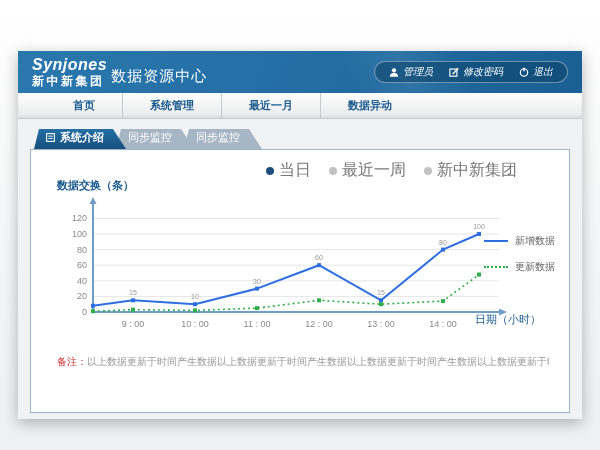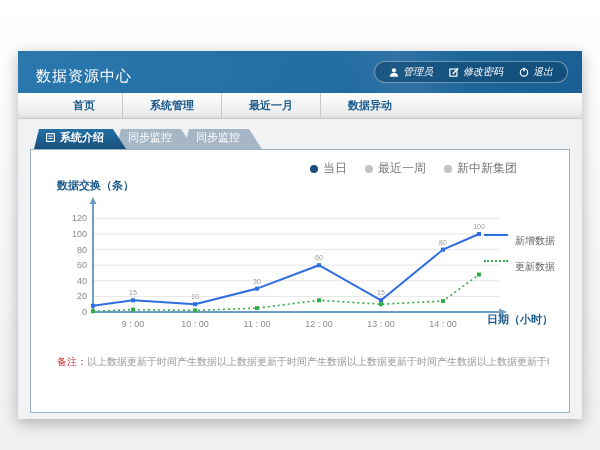--- a/index.html
+++ b/index.html
@@ -36,39 +36,43 @@
   .tab{display:flex;align-items:center;gap:5px;font-size:11px;color:#fff;
     padding:0 22px 4px 12px;margin-right:-10px;cursor:pointer;
     clip-path:polygon(5px 0,calc(100% - 13px) 0,100% 100%,0 100%);}
   .tab.active{background:linear-gradient(#2470a5,#174f7c);z-index:3;font-weight:bold;}
   .tab.inactive{background:#a7b6c4;z-index:2;}
   .tab.inactive + .tab.inactive{z-index:1;}
   .tab svg{display:block;}
   
   .panel{position:relative;background:#fff;border:1px solid #9cb4c8;height:264px;}
   .radio-row{position:absolute;top:10px;right:52px;display:flex;gap:18px;}
-  .radio-opt{display:flex;align-items:center;gap:5px;font-size:12px;color:#777;cursor:pointer;}
+  .radio-opt{display:flex;align-items:center;gap:5px;font-size:16px;color:#777;cursor:pointer;}
   .radio-dot{width:8px;height:8px;border-radius:50%;background:#c2c2c2;}
   .radio-opt.selected .radio-dot{background:#1d4e7d;}
   .y-title{position:absolute;left:26px;top:28px;font-size:11px;font-weight:bold;color:#1a5a8c;}
   .chart-wrap{position:absolute;left:28px;top:44px;width:470px;height:140px;}
-  .x-title{position:absolute;top:162px;right:16px;font-size:11px;font-weight:bold;color:#1a5a8c;}
+  .x-title{position:absolute;top:162px;right:28px;font-size:11px;font-weight:normal;color:#1a5a8c;}
   .legend{position:absolute;top:84px;right:14px;display:flex;flex-direction:column;gap:12px;}
-  .legend-item{display:flex;align-items:flex-start;gap:7px;font-size:10px;color:#666;cursor:pointer;}
+  .legend-item{display:flex;align-items:center;gap:7px;font-size:10px;color:#666;cursor:pointer;}
   .swatch{width:24px;height:0;}
   .note{position:absolute;left:26px;right:20px;top:205px;font-size:10px;color:#9a9a9a;
     white-space:nowrap;overflow:hidden;}
   .note .prefix{color:#cc3333;}
 </style>
 </head>
 <body>
 
 <div class="window">
 
   <div class="header">
+    <div class="logo">
+      <span class="logo-en">Synjones</span>
+      <span class="logo-cn">新中新集团</span>
+    </div>
     <div class="app-title">数据资源中心</div>
     <div class="user-pill">
       <span class="item">
         <span>
           <svg width="10" height="11" viewBox="0 0 12 12" fill="#fff">
               <circle cx="6" cy="3.4" r="2.5"></circle>
               <path d="M1 11c0-3 2.2-4.6 5-4.6S11 8 11 11z"></path>
             </svg>
         </span>
         <span>管理员</span>

